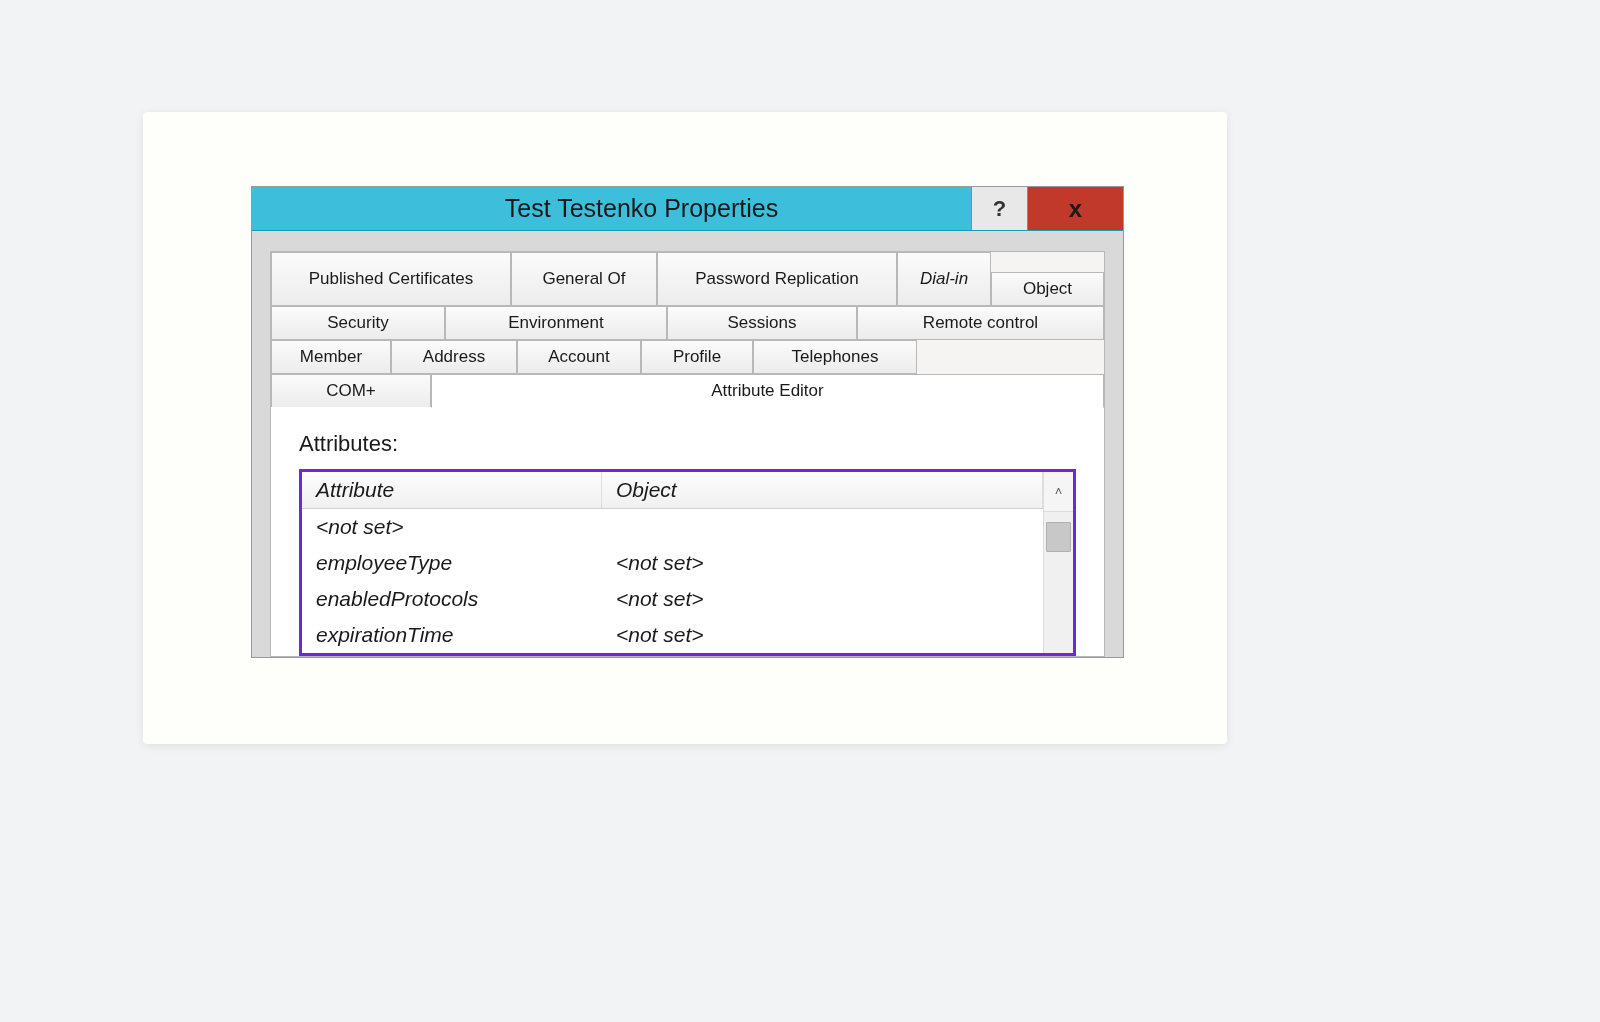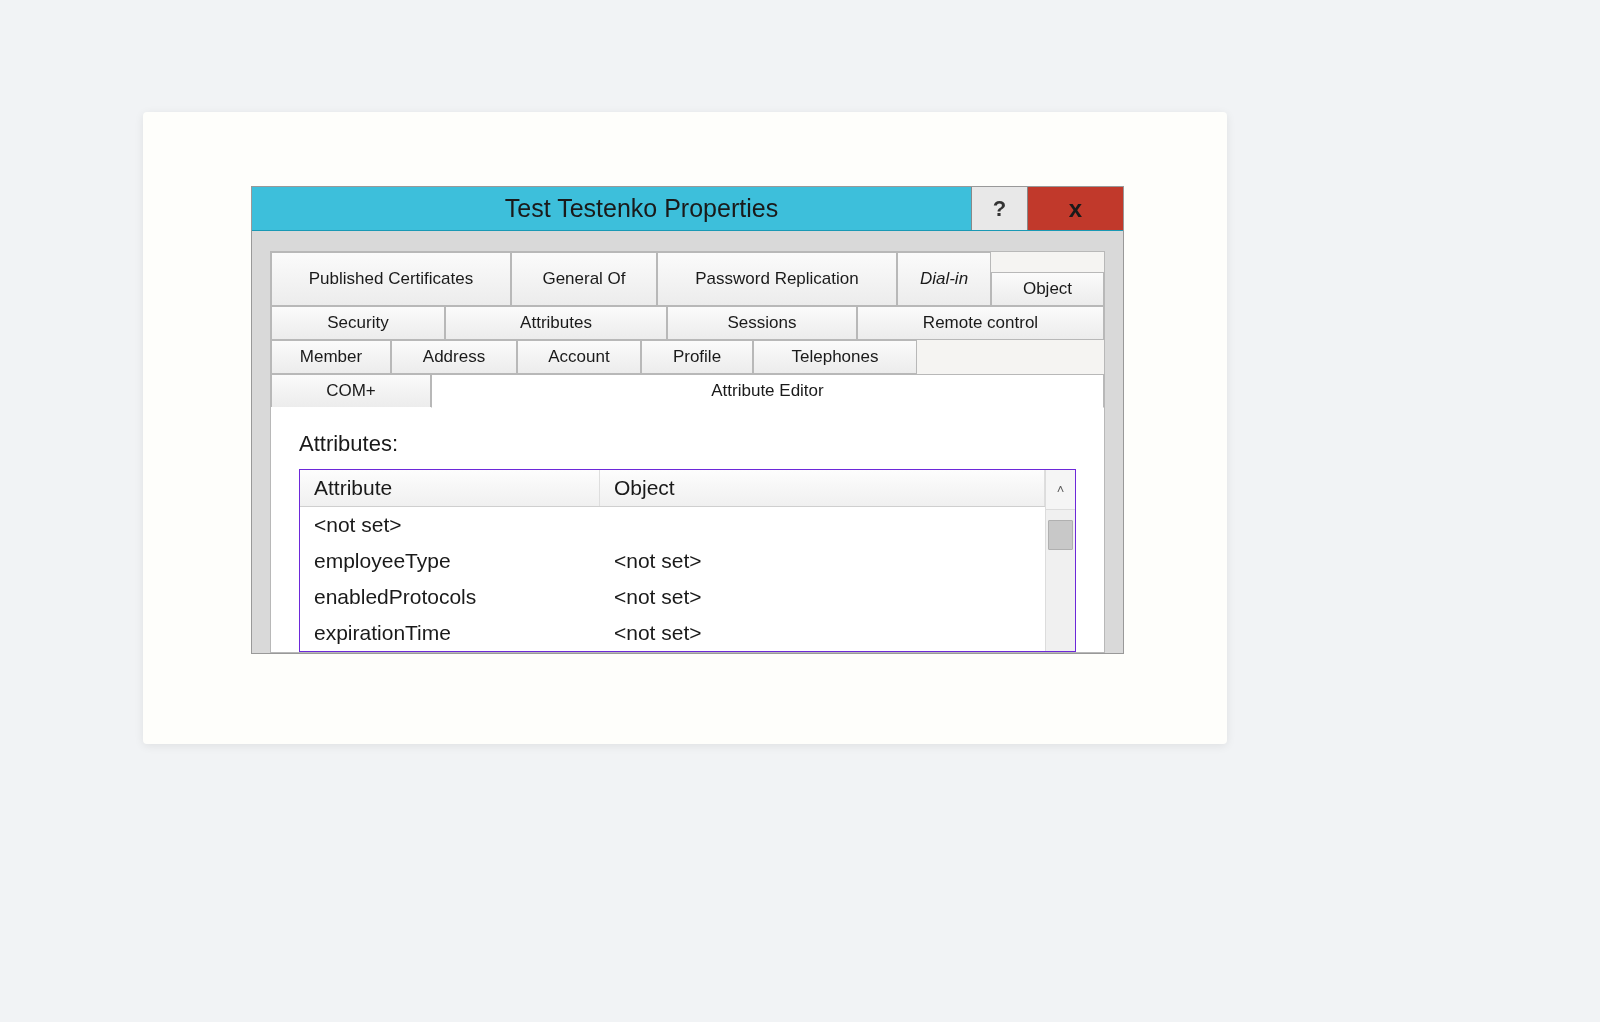--- a/index.html
+++ b/index.html
@@ -163,22 +163,23 @@
       z-index: 1;
     }
 
     .attributes-label {
       font-size: 22px;
       color: #1a1a1a;
       margin-bottom: 12px;
     }
 
     .attributes-listview {
-      border: 1px solid #6d28d9;
-      display: flex;
+      border: 3px solid #6d28d9;
+      display: flex;
+      font-style: italic;
     }
 
     .attributes-main {
       flex: 1;
     }
 
     .listview-header {
       display: flex;
       background: linear-gradient(#fdfdfd, #f0f0f0);
       border-bottom: 1px solid #cfcfcf;
@@ -273,21 +274,21 @@
           <div class="tab-row">
             <div class="tab r1-1">Published Certificates</div>
             <div class="tab r1-2">General Of</div>
             <div class="tab r1-3">Password Replication</div>
             <div class="tab r1-4">Dial-in</div>
             <div class="tab r1-5">Object</div>
           </div>
 
           <div class="tab-row">
             <div class="tab r2-1">Security</div>
-            <div class="tab r2-2">Attributes</div>
+            <div class="tab r2-2">Environment</div>
             <div class="tab r2-3">Sessions</div>
             <div class="tab r2-4">Remote control</div>
           </div>
 
           <div class="tab-row">
             <div class="tab r3-1">Member</div>
             <div class="tab r3-2">Address</div>
             <div class="tab r3-3">Account</div>
             <div class="tab r3-4">Profile</div>
             <div class="tab r3-5">Telephones</div>

